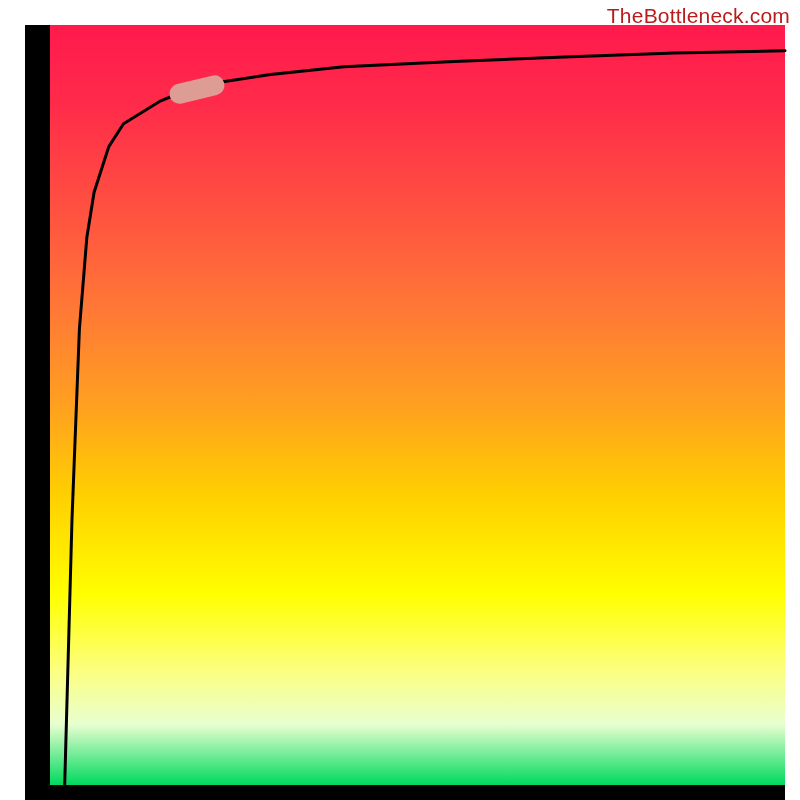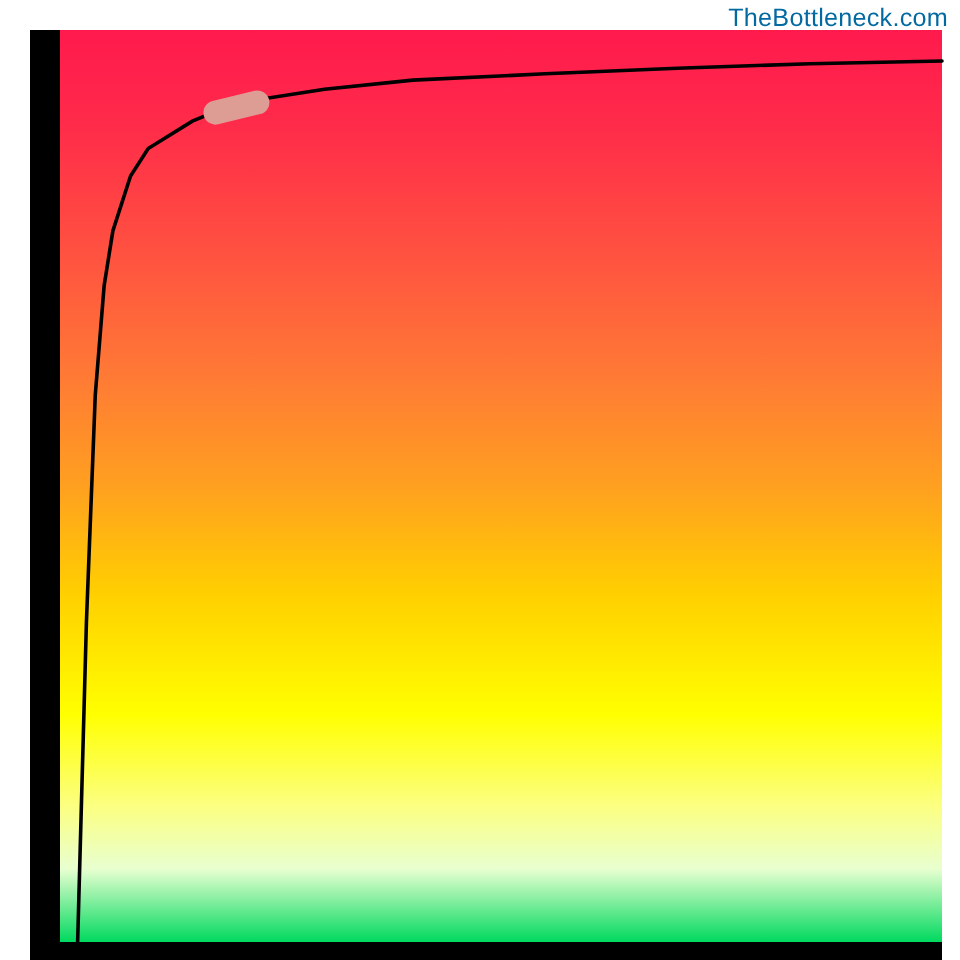--- a/index.html
+++ b/index.html
@@ -30,21 +30,21 @@
     background: #000;
   }
   .axis.left { left: 25px; top: 25px; width: 25px; height: 760px; }
   .axis.bottom { left: 25px; top: 785px; width: 760px; height: 18px; }
   .watermark {
     position: absolute;
     top: 4px;
     right: 10px;
     font-family: Arial, Helvetica, sans-serif;
     font-size: 21px;
-    color: #0369a1;
+    color: #b91c1c;
     letter-spacing: 0.2px;
   }
   svg.curve {
     position: absolute;
     left: 0;
     top: 0;
     width: 800px;
     height: 800px;
     pointer-events: none;
   }

